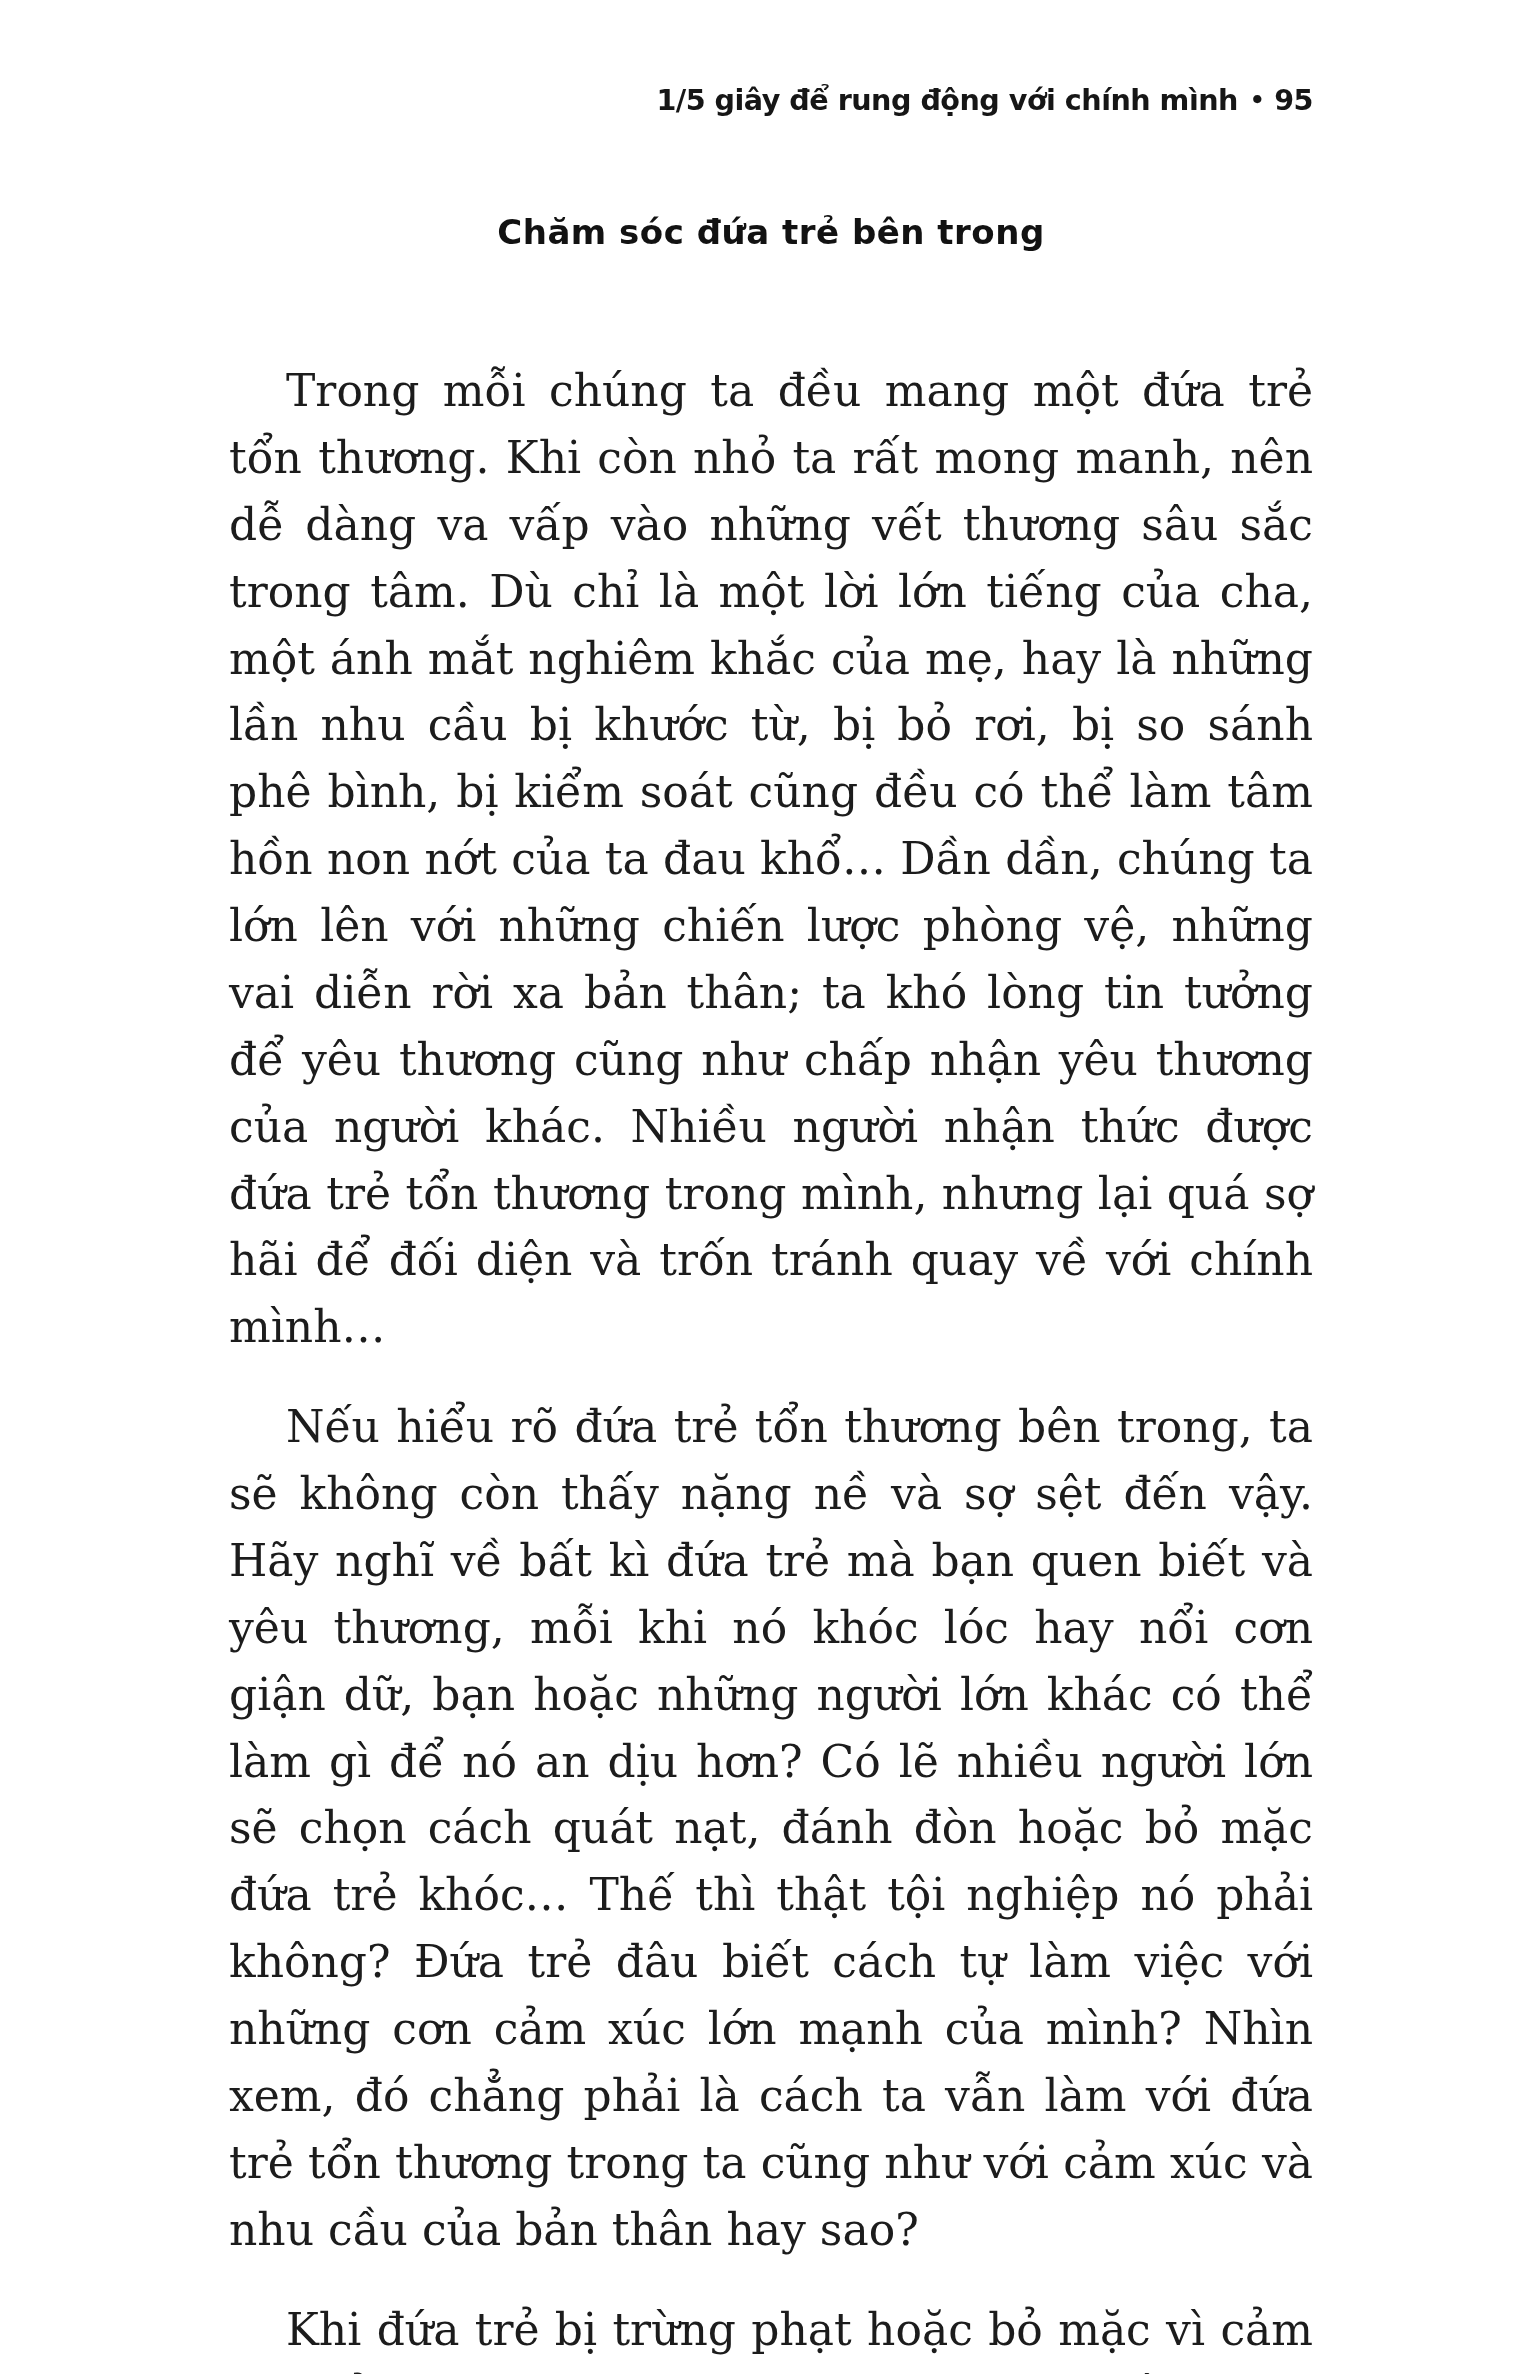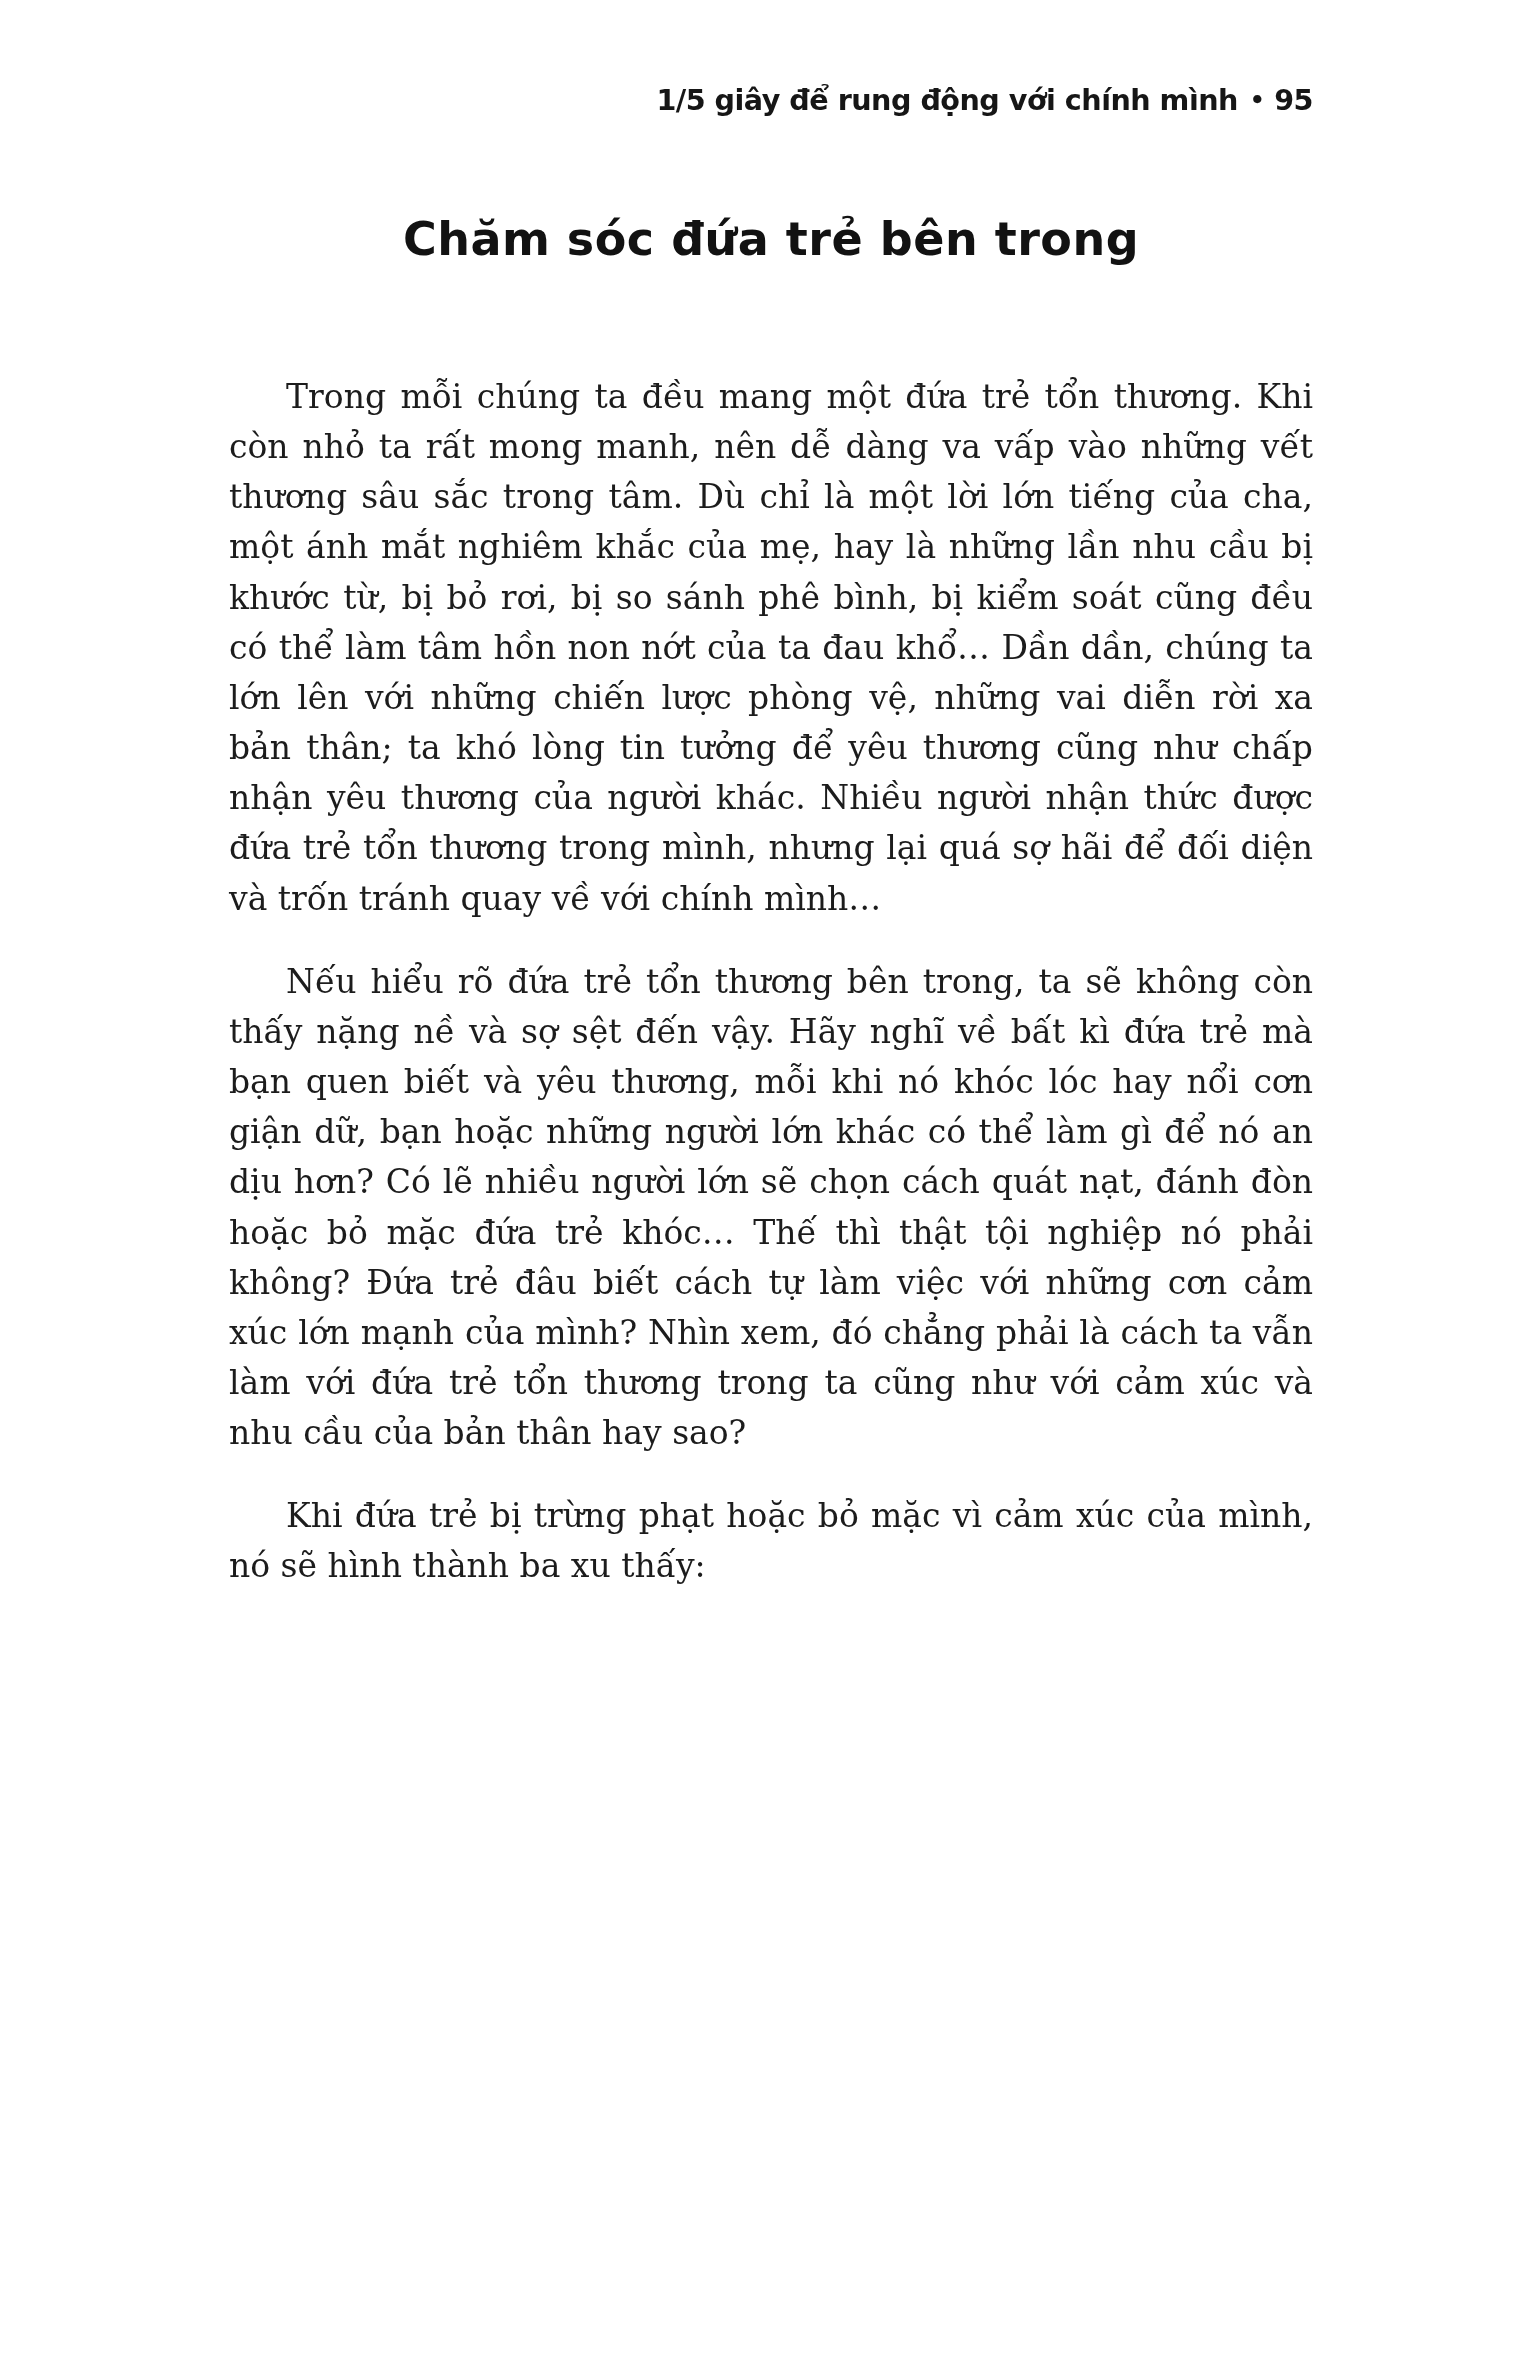--- a/index.html
+++ b/index.html
@@ -36,30 +36,30 @@
     display: inline-block;
     margin: 0 9.9px 0 11.8px;
     font-size: 23.6px;
     vertical-align: 2px;
   }
   .chapter-title {
     margin: 95px 0 0 0;
     text-align: center;
     font-family: "DejaVu Sans", sans-serif;
     font-weight: 700;
-    font-size: 46px;
+    font-size: 34px;
     letter-spacing: 0.5px;
     color: #121212;
   }
   .body-text {
     margin-top: 106px;
   }
   .body-para {
     margin: 0 0 33px 0;
-    font-size: 33px;
+    font-size: 44px;
     line-height: 1.52;
     text-align: justify;
     text-indent: 57px;
     color: #1c1c1c;
   }
   .body-para:last-child {
     margin-bottom: 0;
   }
 </style>
 </head>

